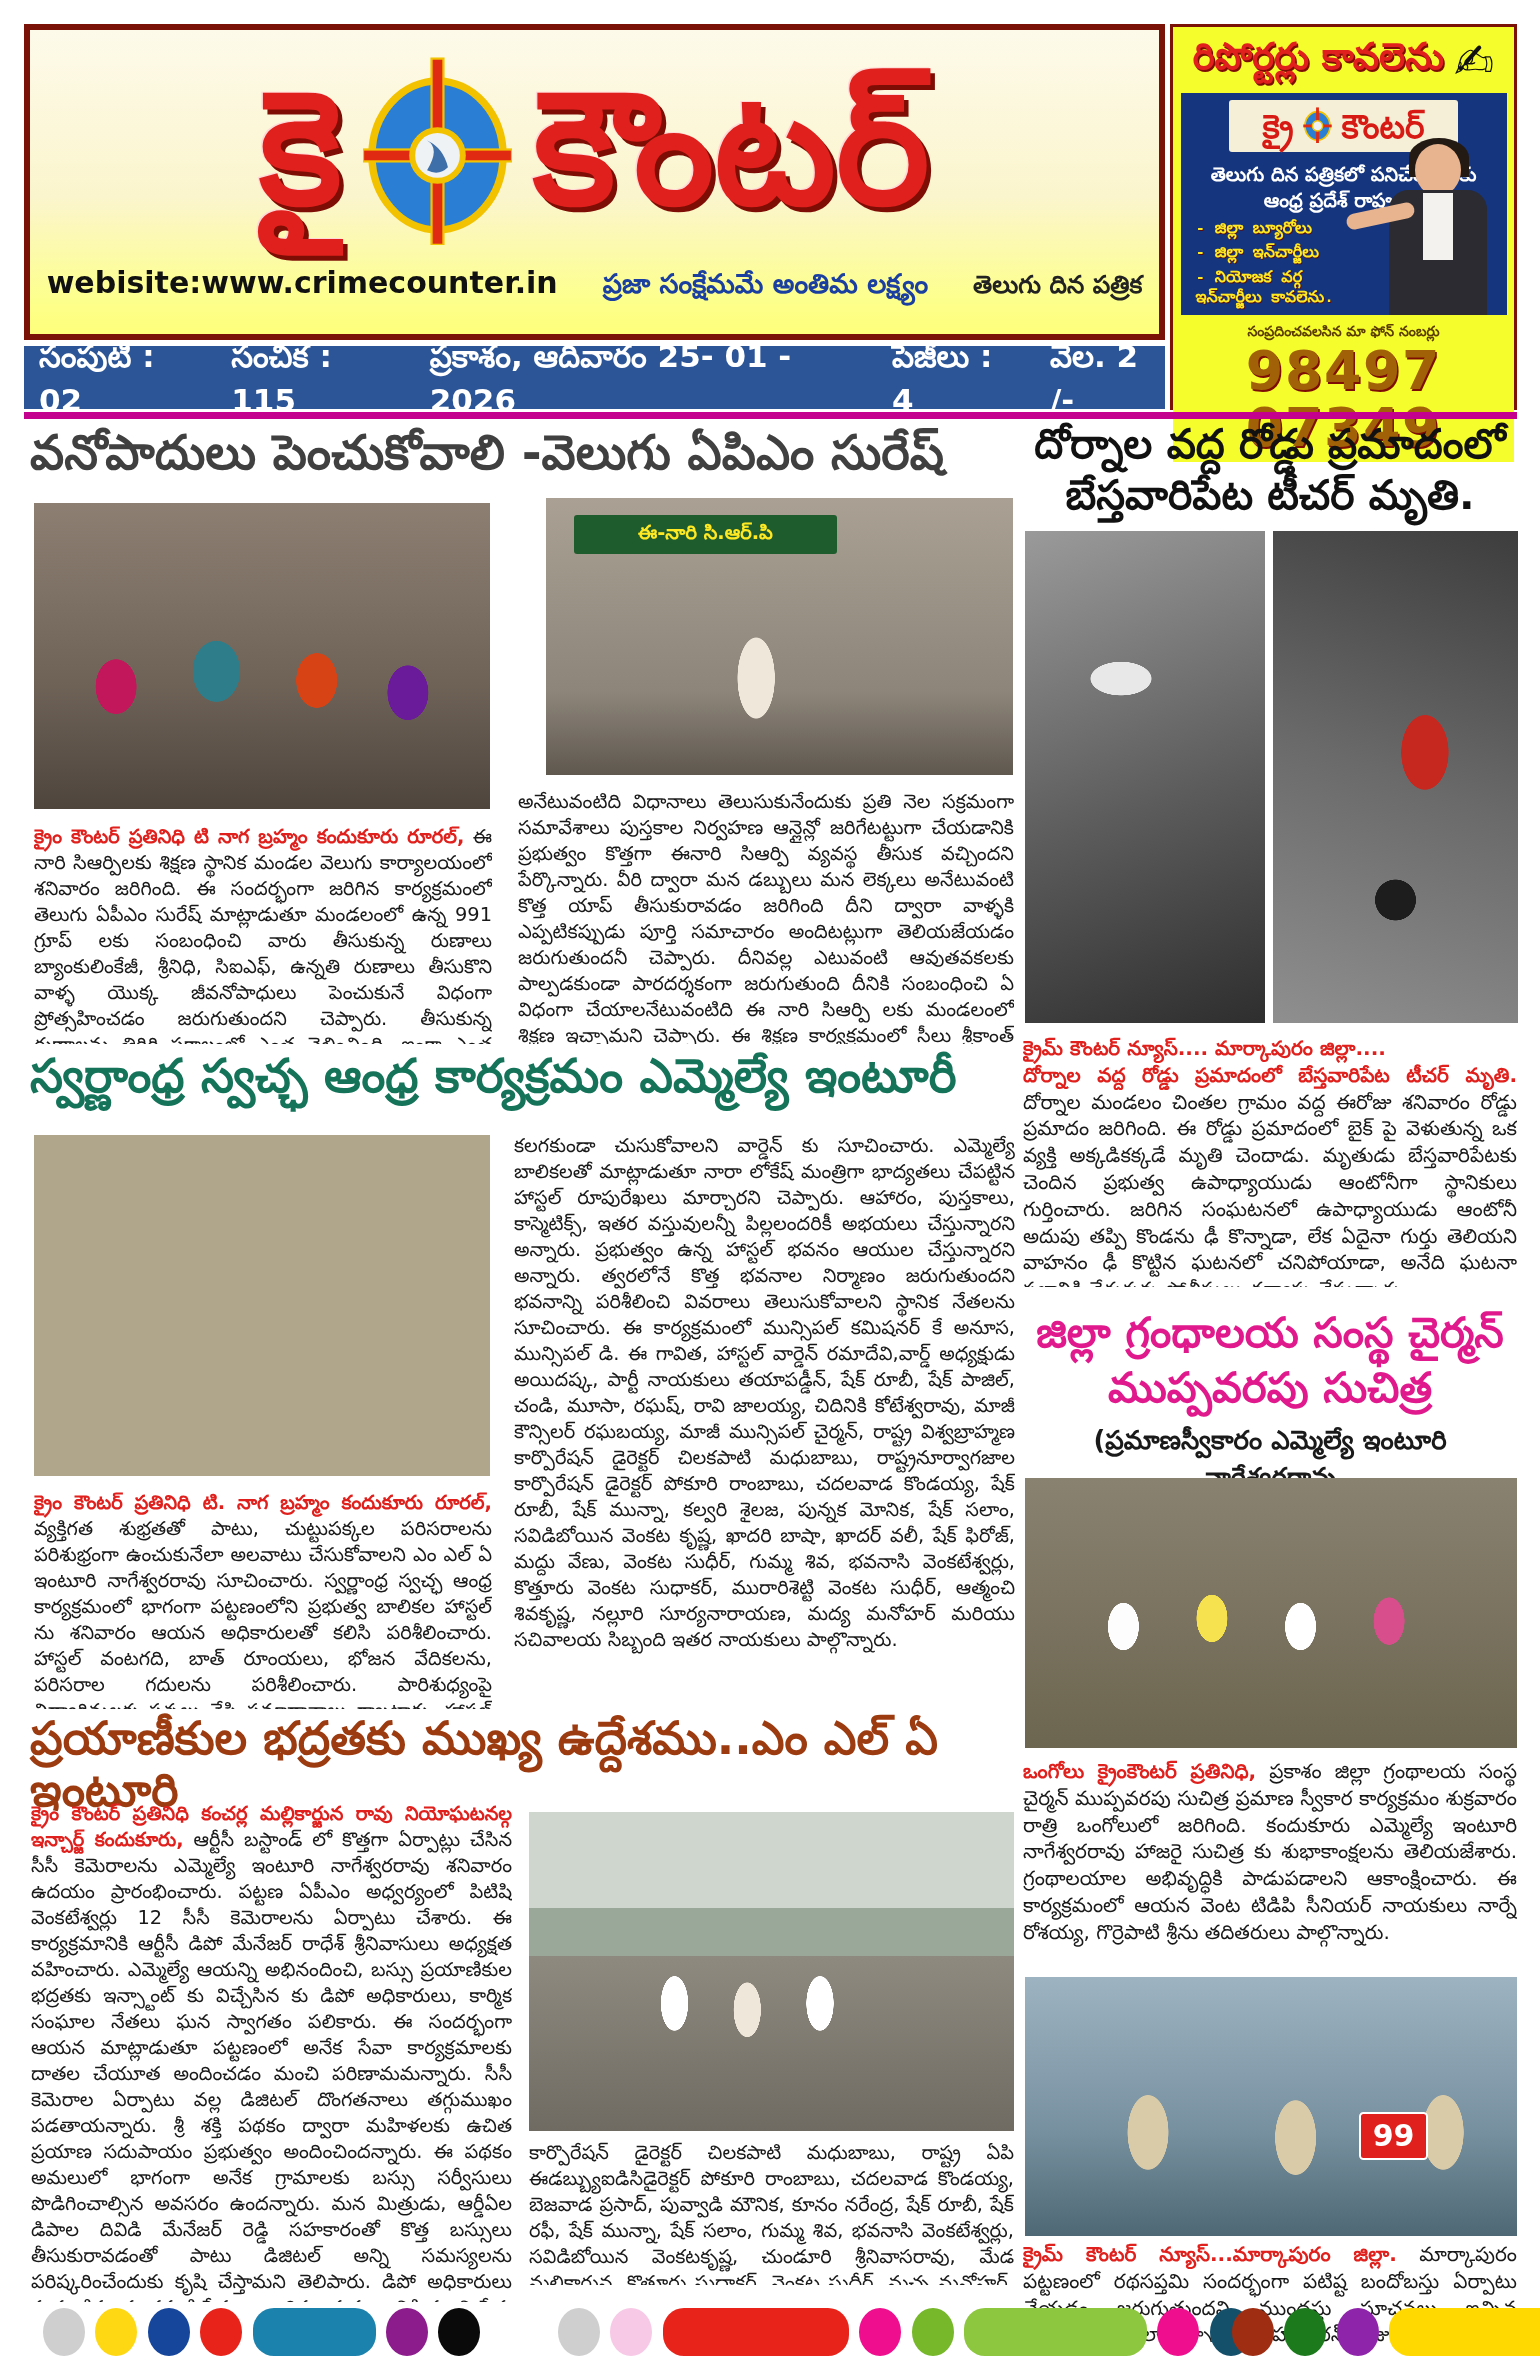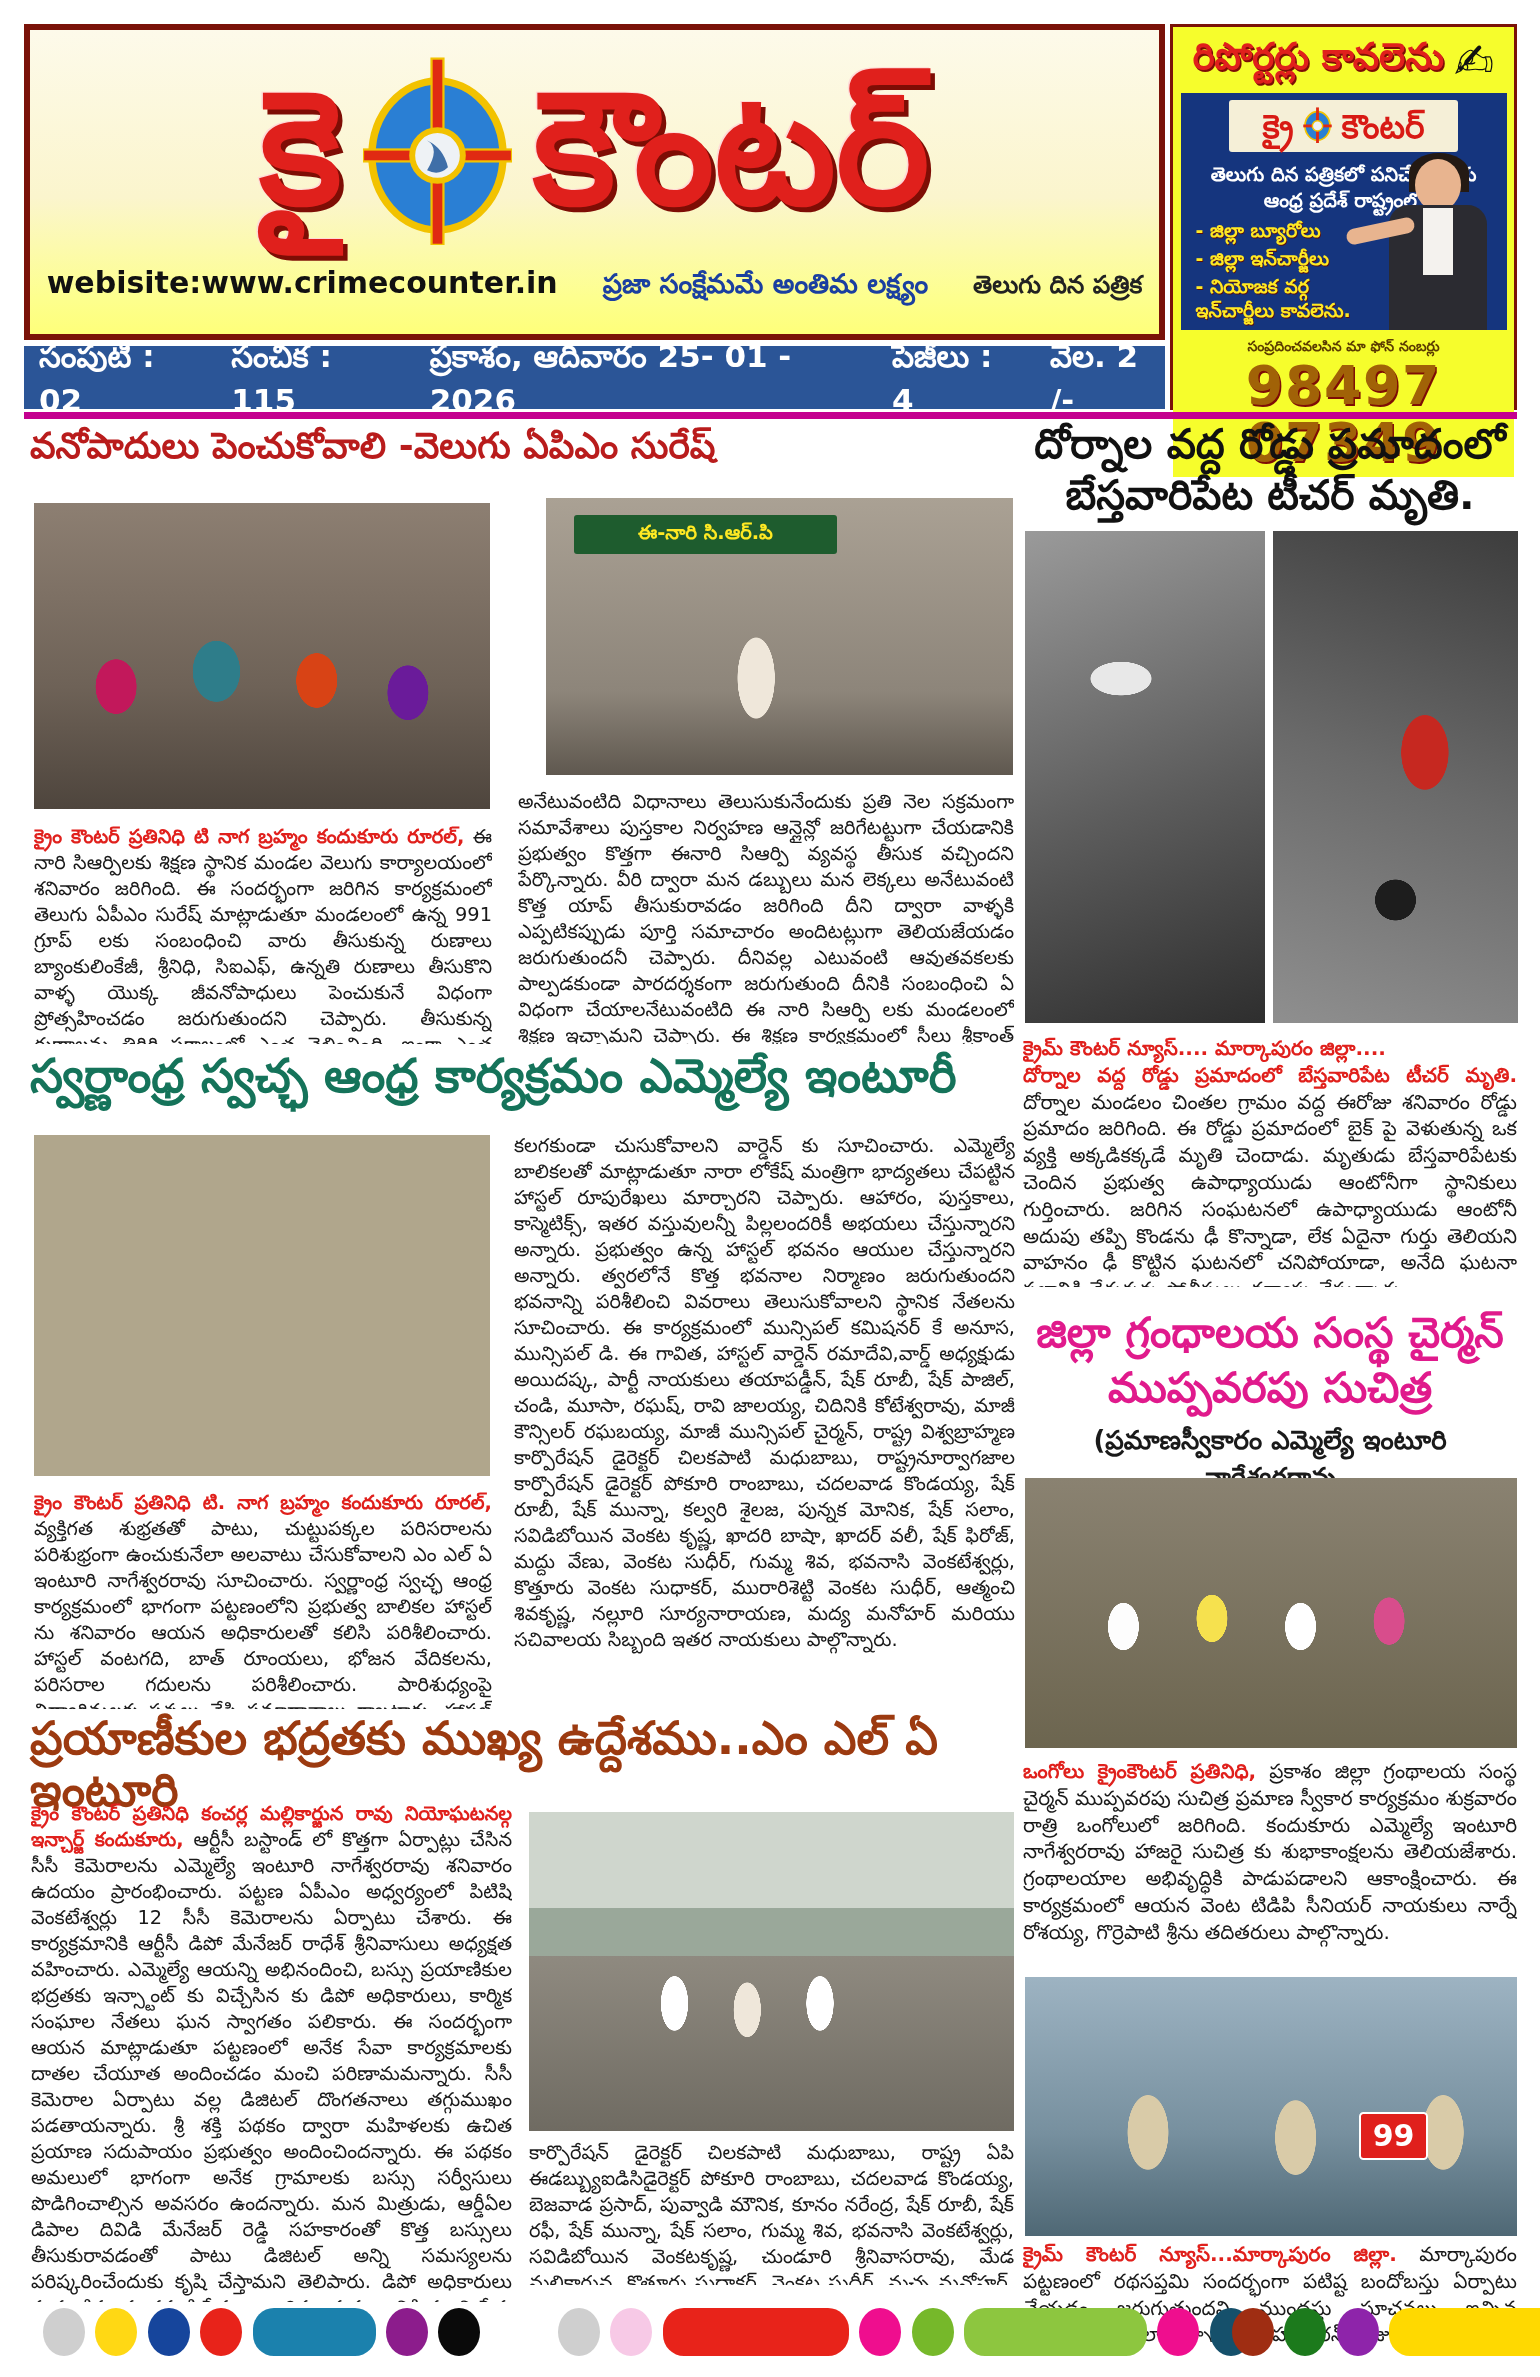--- a/index.html
+++ b/index.html
@@ -23,40 +23,40 @@
       box-sizing:border-box;display:flex;flex-direction:column;}
   .ad-title-row{display:flex;align-items:center;justify-content:center;gap:10px;padding:7.5px 4.5px 1.5px;}
   .ad-title{font-size:37px;font-weight:bold;color:#e0201c;text-shadow:1.5px 1.5px 0 #7e0d05;}
   .ad-pen{font-size:48px;color:#111;line-height:1;}
   .ad-blue{margin:4.5px 7.5px;background:#15357e;flex:1;position:relative;padding:7.5px;box-sizing:border-box;}
   .ad-logo-strip{margin:0 auto;width:72%;background:#f5efd7;border-radius:3px;display:flex;align-items:center;
                  justify-content:center;gap:7.5px;padding:6px 3px;}
   .ad-logo-txt{font-size:33px;font-weight:bold;color:#d81a14;line-height:1;}
   .ad-line{color:#ffffff;font-size:19.4px;font-weight:bold;text-align:center;margin:10.4px 3px 6px;line-height:1.3;}
   .ad-bullets{display:flex;flex-direction:column;gap:4.5px;margin-left:7.5px;max-width:58%;}
-  .ad-bullet{color:#ffe923;font-size:19px;font-weight:bold;text-shadow:0.7px 0.7px 0 #5a0d0d;line-height:1.25;}
+  .ad-bullet{color:#ffe923;font-size:16px;font-weight:bold;text-shadow:0.7px 0.7px 0 #5a0d0d;line-height:1.25;font-family:Liberation Mono, monospace;}
   .ad-woman{position:absolute;right:6px;bottom:0;width:127px;height:171px;}
   .ad-woman .head{position:absolute;left:41px;top:0;width:46px;height:52px;border-radius:50%;background:#e8b48f;}
   .ad-woman .hair{position:absolute;left:35px;top:-6px;width:60px;height:39px;border-radius:50% 50% 0 0;background:#241a14;}
   .ad-woman .bodyb{position:absolute;left:15px;top:46px;width:98px;height:125px;border-radius:19.4px 19.4px 0 0;background:#2b2b31;}
   .ad-woman .shirt{position:absolute;left:49px;top:49px;width:30px;height:67px;background:#f4f2ee;}
   .ad-woman .arm{position:absolute;left:-28px;top:64px;width:69px;height:16.4px;border-radius:9px;background:#e8b48f;transform:rotate(-12deg);}
   .ad-contact{background:#f6fd2c;text-align:center;padding:3px 0 6px;}
   .ad-contact-label{font-size:14px;color:#5a3b00;font-weight:bold;}
   .ad-phone{font-size:54px;font-weight:900;color:#a16207;letter-spacing:1.5px;line-height:1.05;
             text-shadow:1.5px 1.5px 0 #7e0d05;}
 
   
   .datebar{left:24px;top:346px;width:1141px;height:63px;background:#2b5597;color:#fff;display:flex;
            align-items:center;gap:34px;padding-left:15px;box-sizing:border-box;font-size:31px;font-weight:bold;}
   .rule-magenta{left:24px;top:412px;width:1493px;height:6.7px;background:#c4008f;}
 
   
   .hl{font-weight:bold;line-height:1.12;}
-  .hl-velugu{left:30px;top:426px;width:984px;font-size:36px;color:#b91c1c;}
+  .hl-velugu{left:30px;top:426px;width:984px;font-size:48px;color:#404040;}
   .hl-accident{left:1023px;top:419px;width:494px;font-size:41px;color:#111;text-align:center;line-height:1.25;}
   .hl-swachh{left:30px;top:1050px;width:984px;font-size:47px;color:#15735a;}
   .hl-library{left:1023px;top:1306px;width:494px;font-size:42px;color:#e01a8c;text-align:center;line-height:1.3;}
   .hl-library-sub{left:1023px;top:1425px;width:494px;font-size:26px;color:#1a1a1a;font-weight:bold;text-align:center;}
   .hl-rtc{left:30px;top:1713px;width:984px;font-size:46px;color:#9c3a10;}
 
   
   .bodytxt{font-size:19.4px;line-height:1.34;color:#191919;text-align:justify;}
   .lead-red{color:#e0201c;font-weight:bold;}
   .txt-velugu-c1{left:34px;top:824px;width:458px;height:220px;overflow:hidden;}

